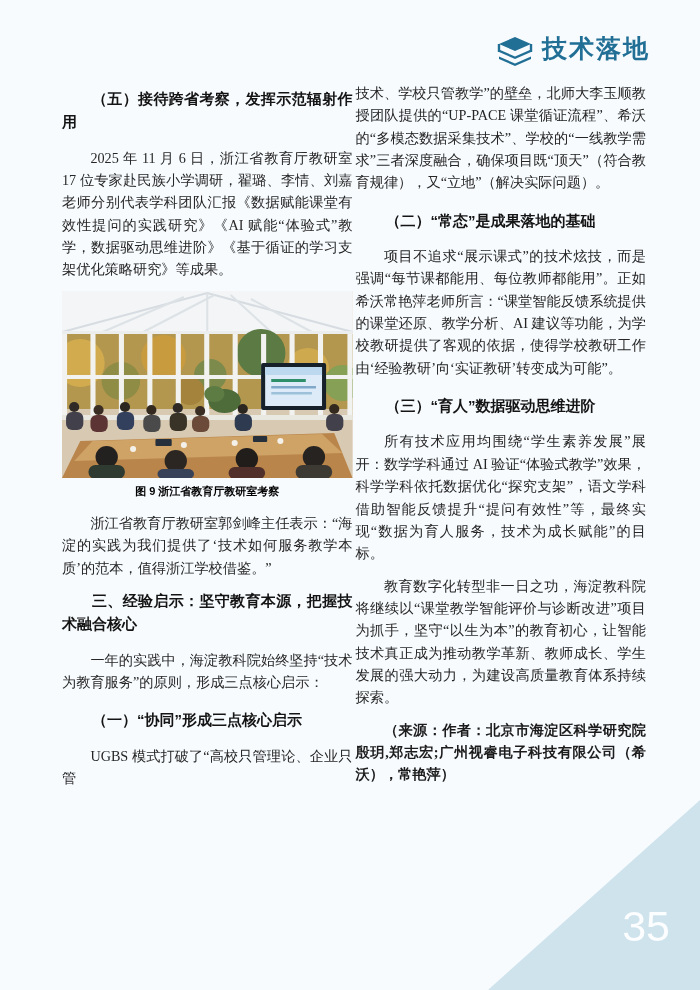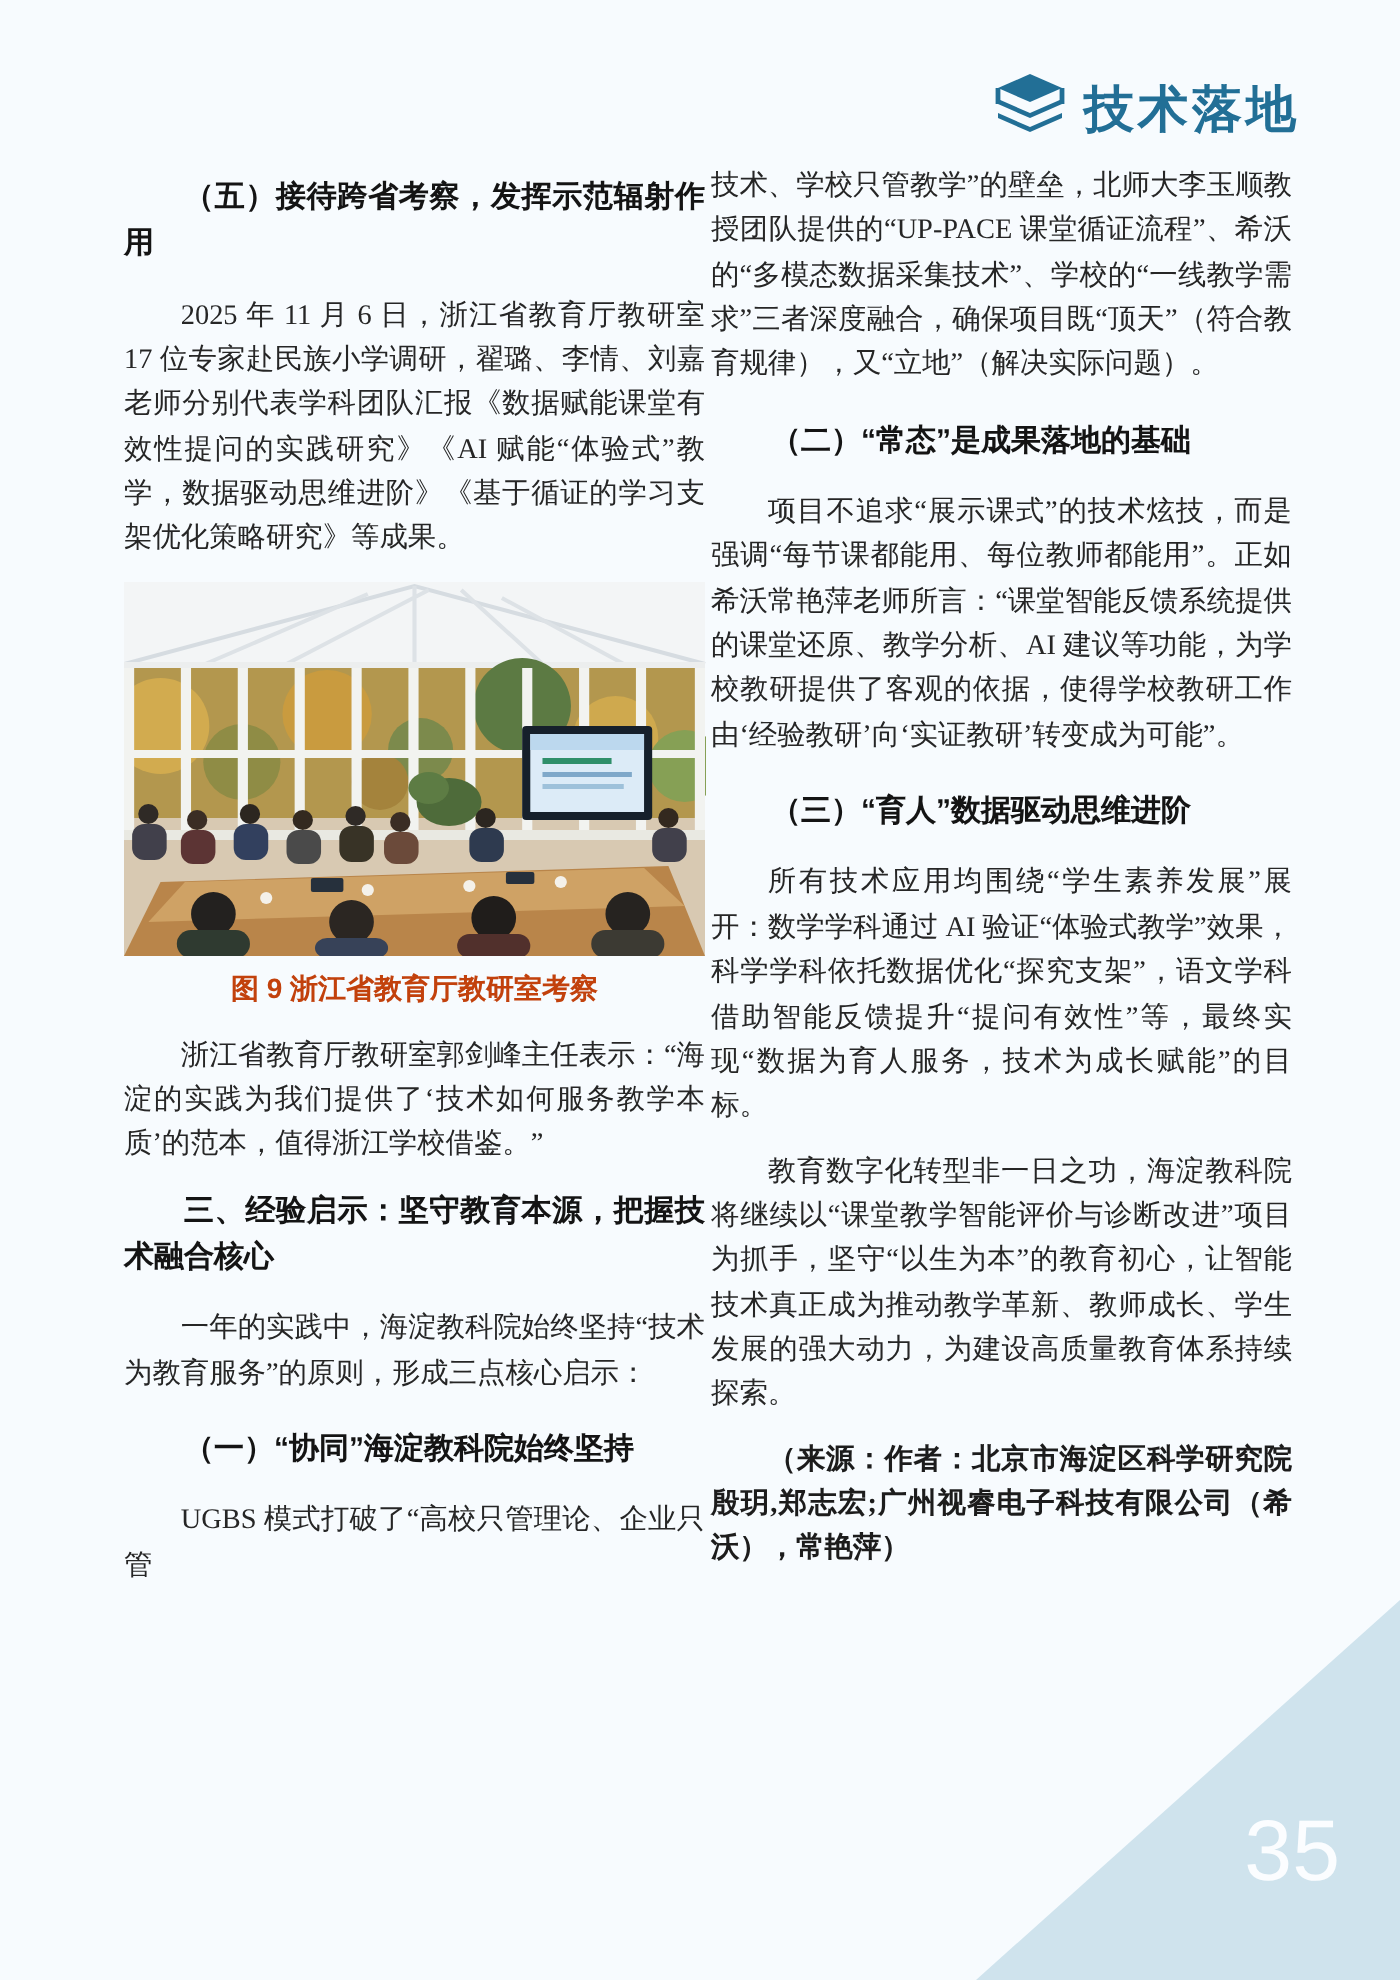--- a/index.html
+++ b/index.html
@@ -5,21 +5,21 @@
   html,body { margin:0; padding:0; }
   .page {
     position:relative; width:700px; height:990px;
     background:#f7fbfe; overflow:hidden;
     font-family:"Liberation Serif", serif;
     color:#262626;
   }
   
   .header {
     position:absolute; top:36px; right:50px;
-    display:flex; align-items:flex-end; gap:9px;
+    display:flex; align-items:flex-start; gap:9px;
   }
   .logo-icon { width:36px; height:32px; display:block; }
   .logo-text {
     font-family:"Liberation Sans", sans-serif;
     font-weight:bold; font-size:25px; color:#226f96;
     letter-spacing:2px; line-height:1;
   }
   
   .columns {
     position:absolute; top:82px; left:62px; right:54px;
@@ -32,21 +32,21 @@
     font-family:"Liberation Sans", sans-serif;
     font-weight:bold; color:#141414; text-align:justify;
     font-size:15px; line-height:1.55;
     margin:5px 0 13px; text-indent:2em;
   }
   .h-sub { margin-top:15px; }
   .figure { margin:3px 0 5px; }
   .figure svg { display:block; width:100%; height:187px; }
   .fig-caption {
     font-family:"Liberation Sans", sans-serif;
-    font-weight:bold; font-size:14px; color:#c2410c;
+    font-weight:bold; font-size:11px; color:#000000;
     text-align:center; margin:2px 0 12px; text-indent:0;
   }
   .source-note { font-weight:bold; color:#1c1c1c;font-family:Liberation Serif, serif; }
   
   .corner-triangle {
     position:absolute; right:0; bottom:0; width:212px; height:190px;
     background:#cfe3ed;
     -webkit-clip-path:polygon(100% 0, 0 100%, 100% 100%);
     clip-path:polygon(100% 0, 0 100%, 100% 100%);
   }
@@ -165,21 +165,21 @@
             <rect x="230" y="174" width="36" height="14" rx="7" fill="#3c3a33"></rect>
         </svg>
       </div>
       <div class="fig-caption">图 9  浙江省教育厅教研室考察</div>
 
       <p>浙江省教育厅教研室郭剑峰主任表示：“海淀的实践为我们提供了‘技术如何服务教学本质’的范本，值得浙江学校借鉴。”</p>
 
       <div class="h-sec">三、经验启示：坚守教育本源，把握技术融合核心</div>
       <p>一年的实践中，海淀教科院始终坚持“技术为教育服务”的原则，形成三点核心启示：</p>
 
-      <div class="h-sub">（一）“协同”海淀教科院始终坚持</div>
+      <div class="h-sub">（一）“协同”形成三点核心启示</div>
       <p>UGBS 模式打破了“高校只管理论、企业只管</p>
     </div>
 
     <div class="col">
       <p class="no-indent">技术、学校只管教学”的壁垒，北师大李玉顺教授团队提供的“UP-PACE 课堂循证流程”、希沃的“多模态数据采集技术”、学校的“一线教学需求”三者深度融合，确保项目既“顶天”（符合教育规律），又“立地”（解决实际问题）。</p>
 
       <div class="h-sub">（二）“常态”是成果落地的基础</div>
       <p>项目不追求“展示课式”的技术炫技，而是强调“每节课都能用、每位教师都能用”。正如希沃常艳萍老师所言：“课堂智能反馈系统提供的课堂还原、教学分析、AI 建议等功能，为学校教研提供了客观的依据，使得学校教研工作由‘经验教研’向‘实证教研’转变成为可能”。</p>
 
       <div class="h-sub">（三）“育人”数据驱动思维进阶</div>

